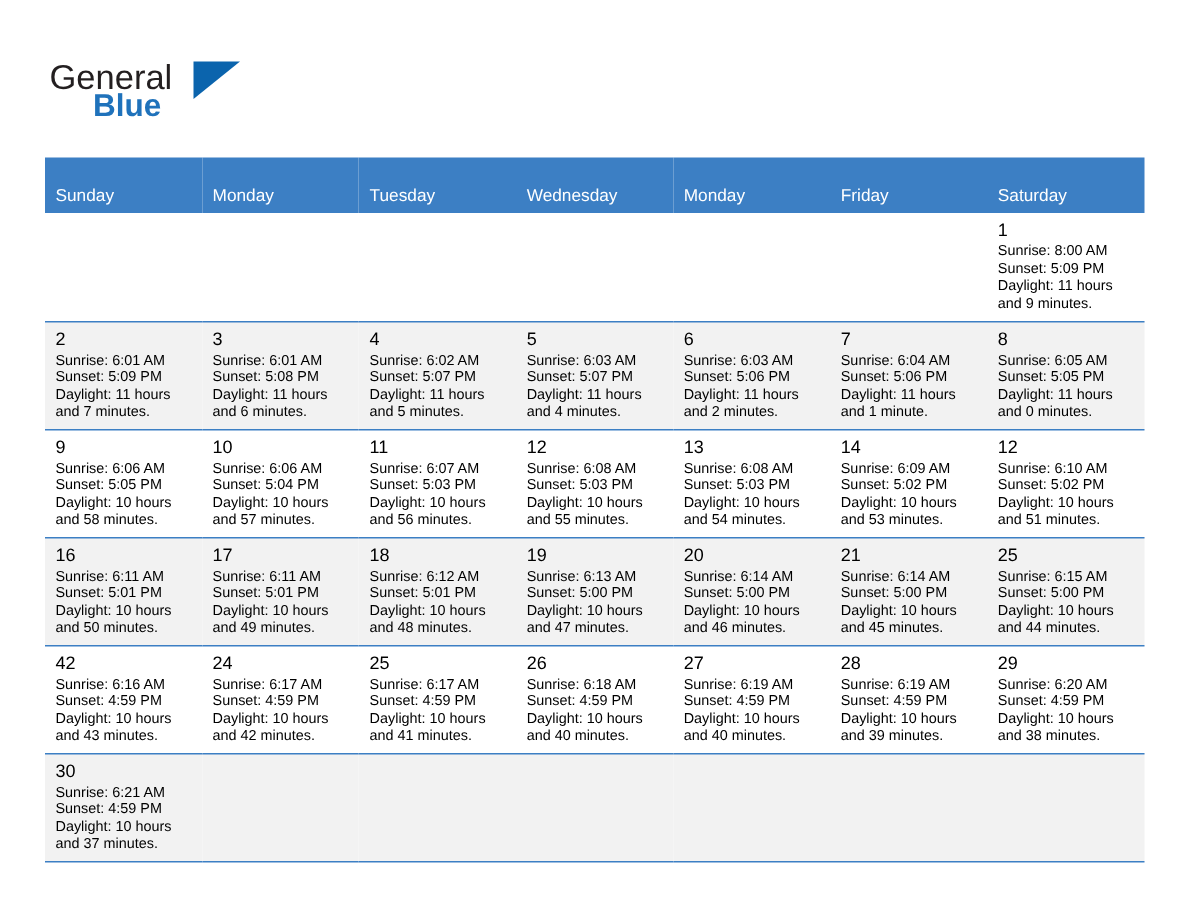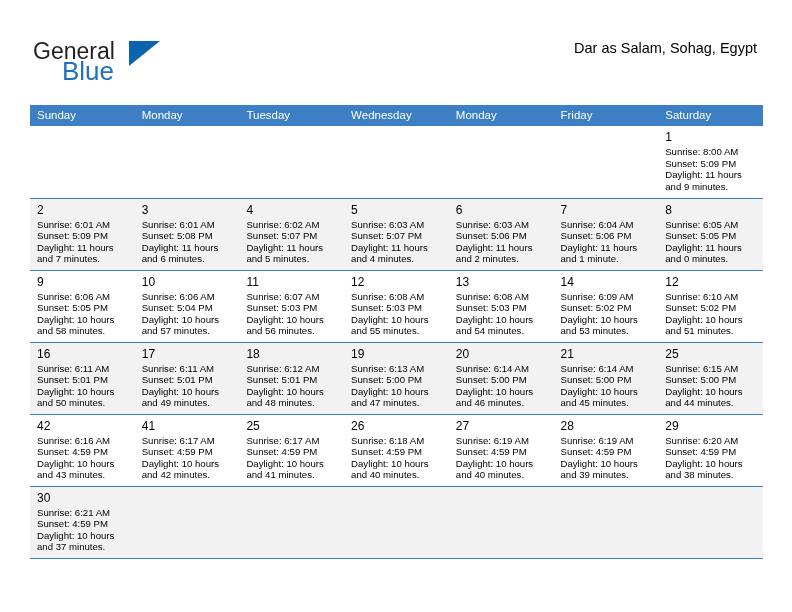--- a/index.html
+++ b/index.html
@@ -43,24 +43,25 @@
     font-size: 23px;
     letter-spacing: 0px;
     color: #231f20;
     line-height: 26px;
     font-family: "Liberation Sans", sans-serif;
   }
   .logo-blue {
     position: absolute;
     left: 29px;
     top: 20px;
-    font-size: 26px;
+    font-size: 21px;
     color: #1f72bb;
     line-height: 26px;
     font-family: "Liberation Sans", sans-serif;
+    font-weight: bold;
   }
   .logo-tri {
     position: absolute;
     left: 96px;
     top: 3px;
     width: 0;
     height: 0;
     border-left: 31px solid #0b64ad;
     border-bottom: 25px solid transparent;
   }
@@ -93,21 +94,21 @@
     width: 733px;
     border-collapse: collapse;
     table-layout: fixed;
   }
   .calendar th {
     background: #3c7fc4;
     color: #ffffff;
     font-size: 11.5px;
     font-weight: normal;
     text-align: left;
-    padding: 4px 0 5px 7px;
+    padding: 20px 0 5px 7px;
     height: 11px;
     border: none;
   }
   .calendar td {
     vertical-align: top;
     padding: 0;
     border: none;
     border-bottom: 1px solid #3c7fc4;
     height: 72px;
     width: 104.7px;
@@ -141,21 +142,20 @@
 
   <div class="header">
 
     <div class="logo">
       <span class="logo-general">General</span>
       <span class="logo-tri"></span>
       <span class="logo-blue">Blue</span>
     </div>
 
     <div class="title-block">
-      <div class="cal-subtitle">Dar as Salam, Sohag, Egypt</div>
     </div>
 
   </div>
 
   <table class="calendar">
     <thead>
       <tr>
         <th>Sunday</th>
         <th>Monday</th>
         <th>Tuesday</th>
@@ -418,21 +418,21 @@
             <div class="cell-inner">
               <div class="daynum">42</div>
               <div class="detail">Sunrise: 6:16 AM
 Sunset: 4:59 PM
 Daylight: 10 hours
 and 43 minutes.</div>
             </div>
           </td>
         <td>
             <div class="cell-inner">
-              <div class="daynum">41</div>
+              <div class="daynum">24</div>
               <div class="detail">Sunrise: 6:17 AM
 Sunset: 4:59 PM
 Daylight: 10 hours
 and 42 minutes.</div>
             </div>
           </td>
         <td>
             <div class="cell-inner">
               <div class="daynum">25</div>
               <div class="detail">Sunrise: 6:17 AM

